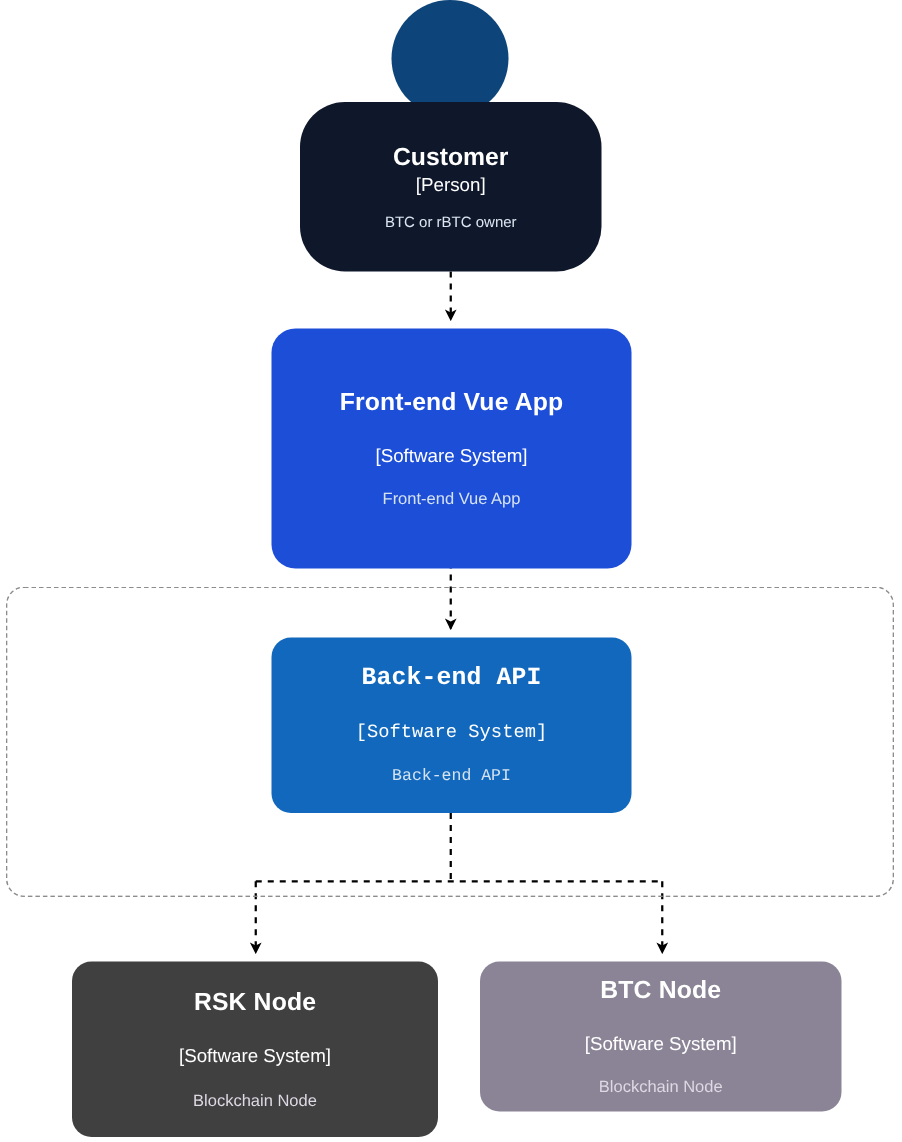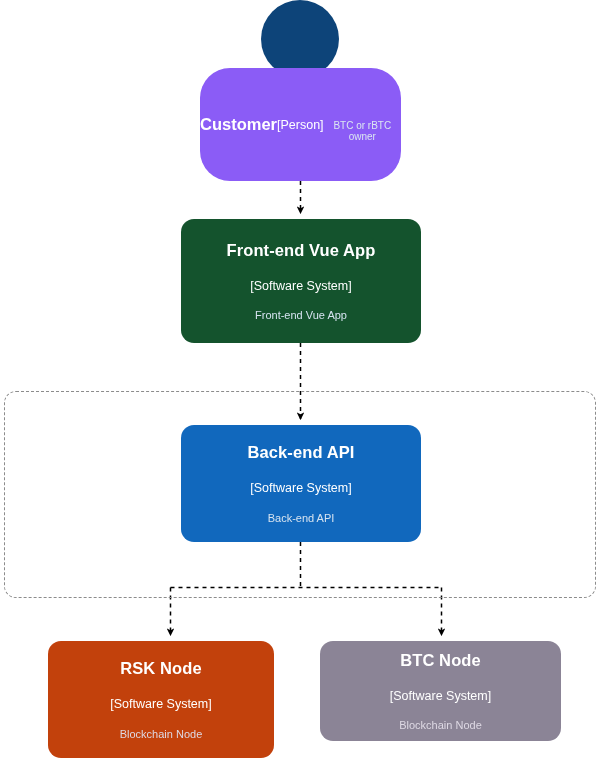--- a/index.html
+++ b/index.html
@@ -70,45 +70,47 @@
     border-radius: 50%;
     background: #0d4479;
   }
   #person-body {
     position: absolute;
     left: 0px;
     top: 68px;
     width: 201px;
     height: 113px;
     border-radius: 30px;
-    background: #8b5cf6;
+    background: #0f172a;
     display: flex;
-    flex-direction: row;
+    flex-direction: column;
     align-items: center;
     justify-content: center;
     text-align: center;
     color: #ffffff;
     box-sizing: border-box;
   }
   #person-body .c4-title { font-size: 16.5px; font-weight: bold; }
   #person-body .c4-type  { font-size: 12.5px; margin-top: 1px; }
   #person-body .c4-desc  { font-size: 10px; margin-top: 13px; color: #dbe6f1; }
 
   
   #box-frontend {
-    left: 181px; top: 219px; width: 240px; height: 124px;
-    background: #14532d;
+    left: 181px; top: 219px; width: 240px; height: 160px;
+    background: #1d4ed8;
+    border-radius: 16px;
   }
   #box-backend {
     left: 181px; top: 425px; width: 240px; height: 117px;
     background: #1168bd;
+    font-family: Liberation Mono, monospace;
   }
   #box-rsk {
-    left: 48px; top: 641px; width: 226px; height: 117px;
-    background: #c2410c;
+    left: 48px; top: 641px; width: 244px; height: 117px;
+    background: #404040;
   }
   #box-btc {
     left: 320px; top: 641px; width: 241px; height: 100px;
     background: #8b8496;
   }
   #box-rsk .c4-desc, #box-btc .c4-desc { color: #ded9e4; }
 
   
   #boundary-2wp {
     position: absolute;

